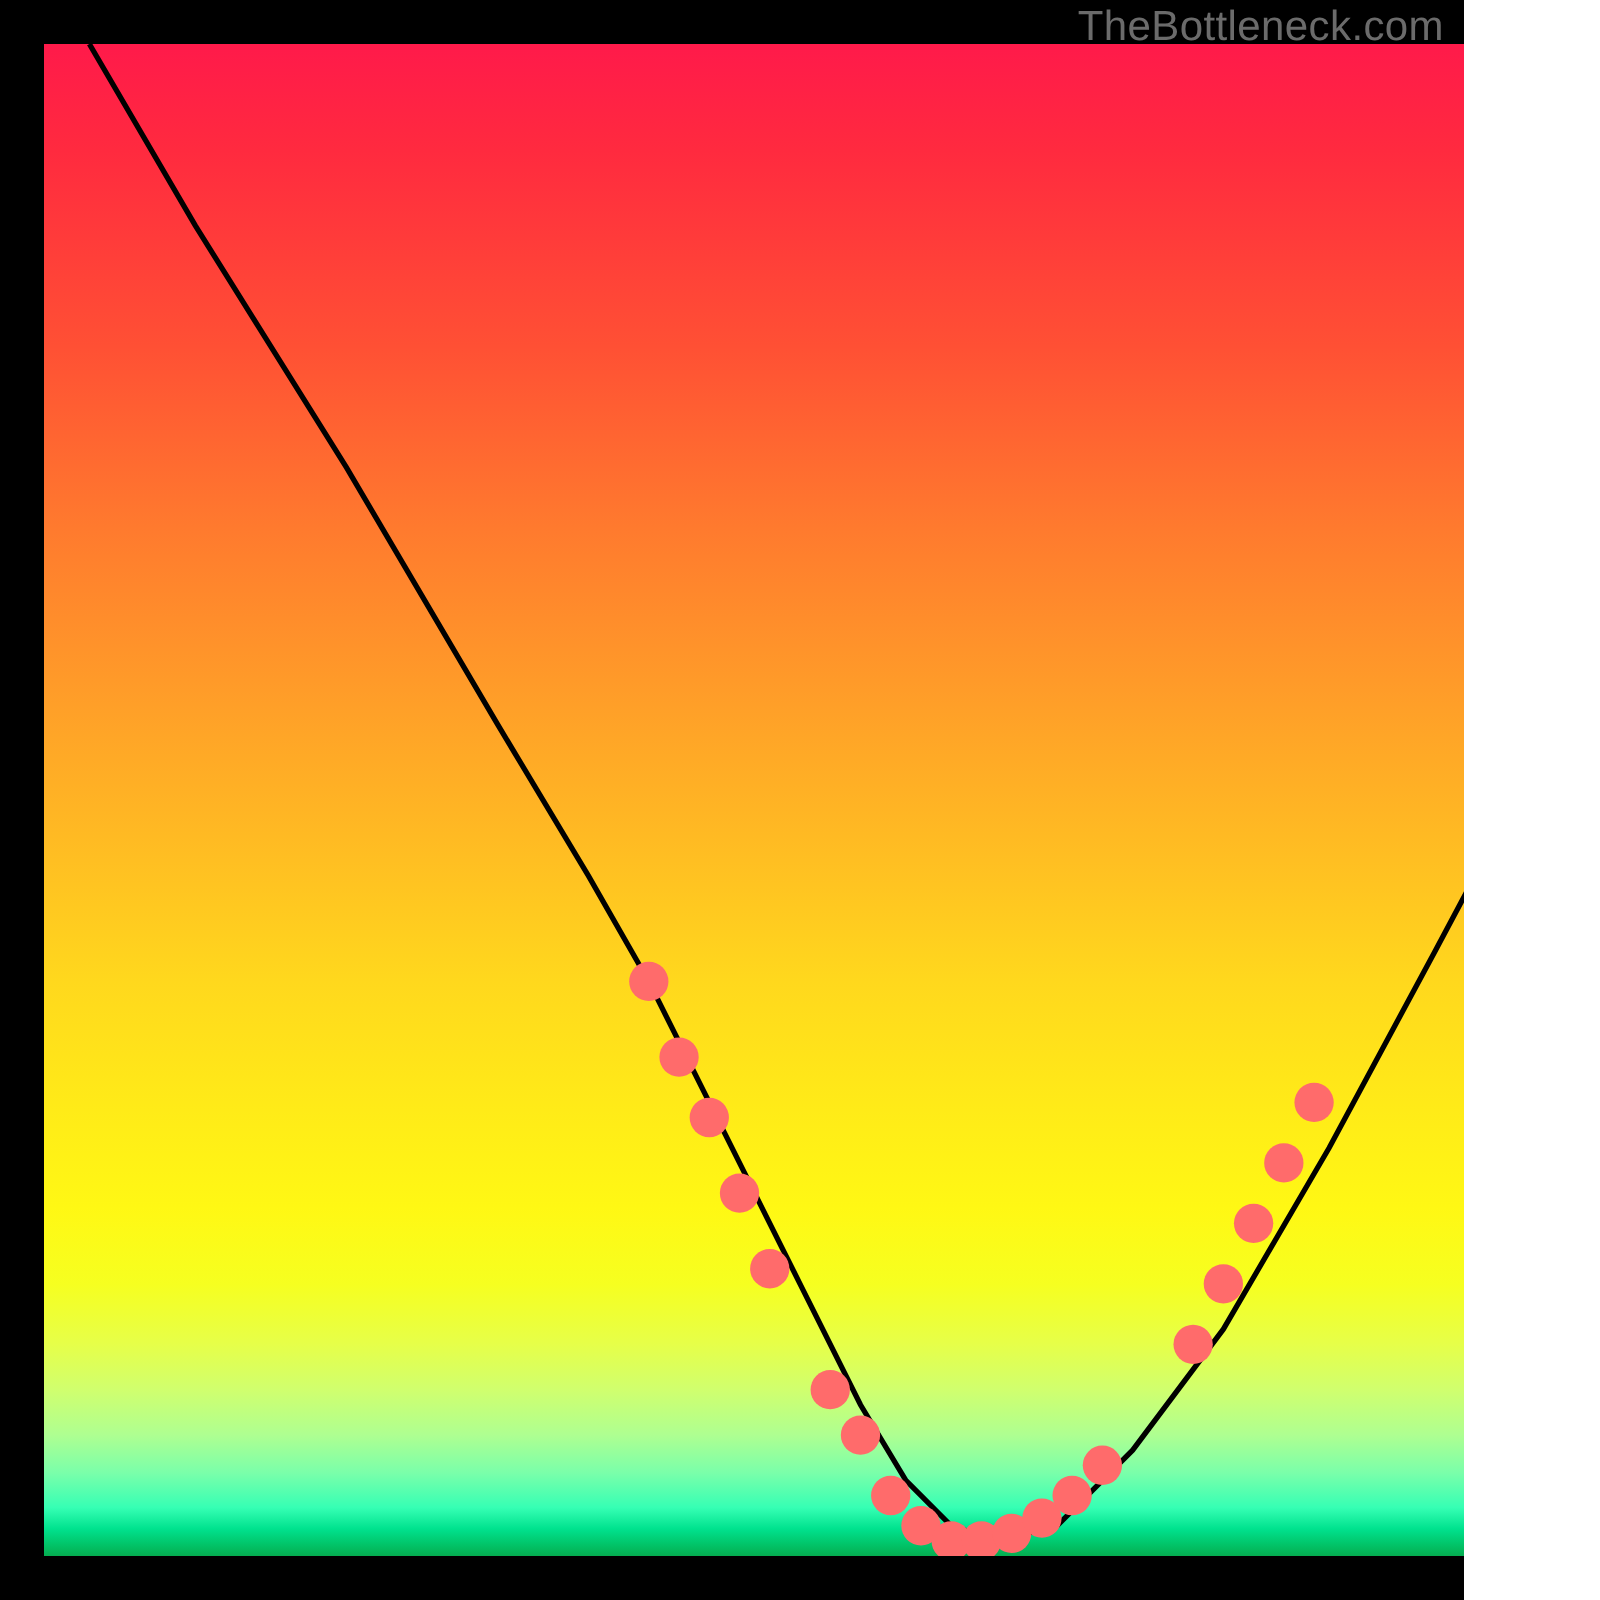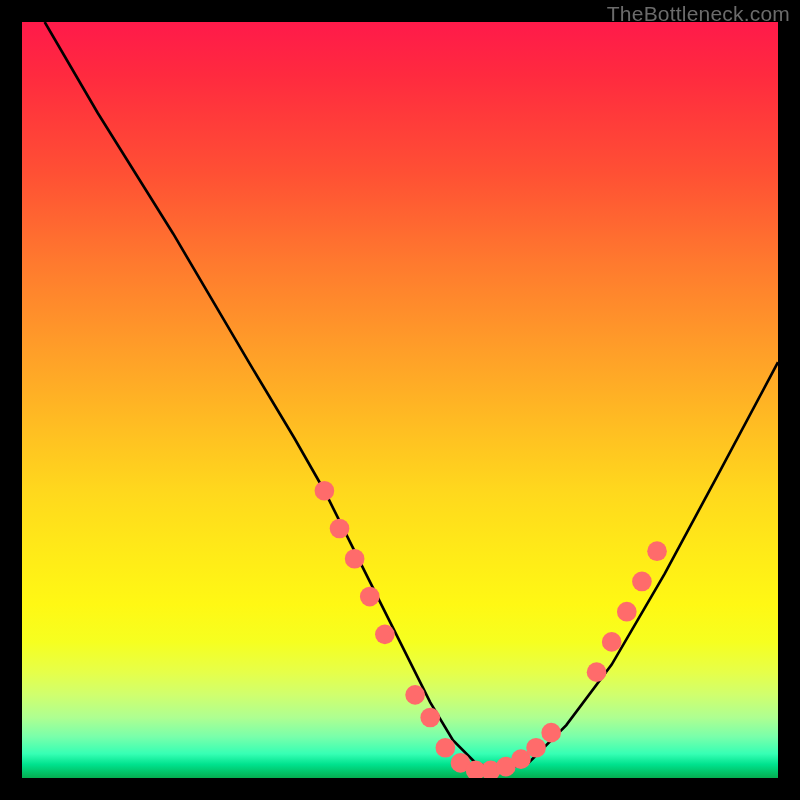--- a/index.html
+++ b/index.html
@@ -1,21 +1,21 @@
 <!DOCTYPE html>
 <html><head>
 <meta charset="utf-8">
 <style>
   body {
     margin: 0;
     padding: 0;
     background: #fff;
   }
   .wrap {
-    width: 800px;
+    width: 732px;
     height: 800px;
     position: relative;
     background: #000;
     overflow: hidden;
   }
   .plotbg {
     position: absolute;
     left: 22px;
     top: 22px;
     width: 756px;

